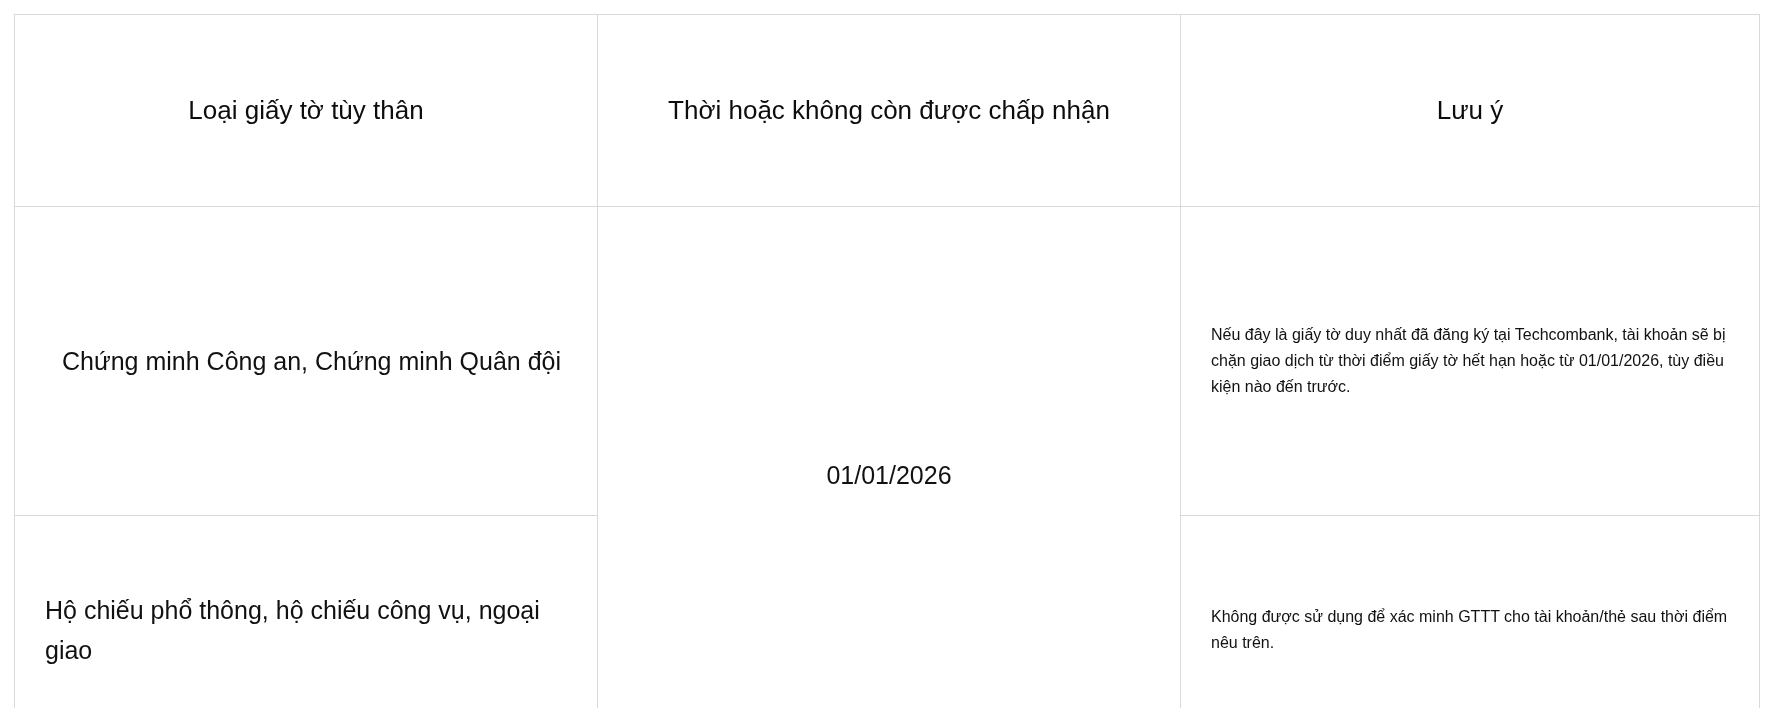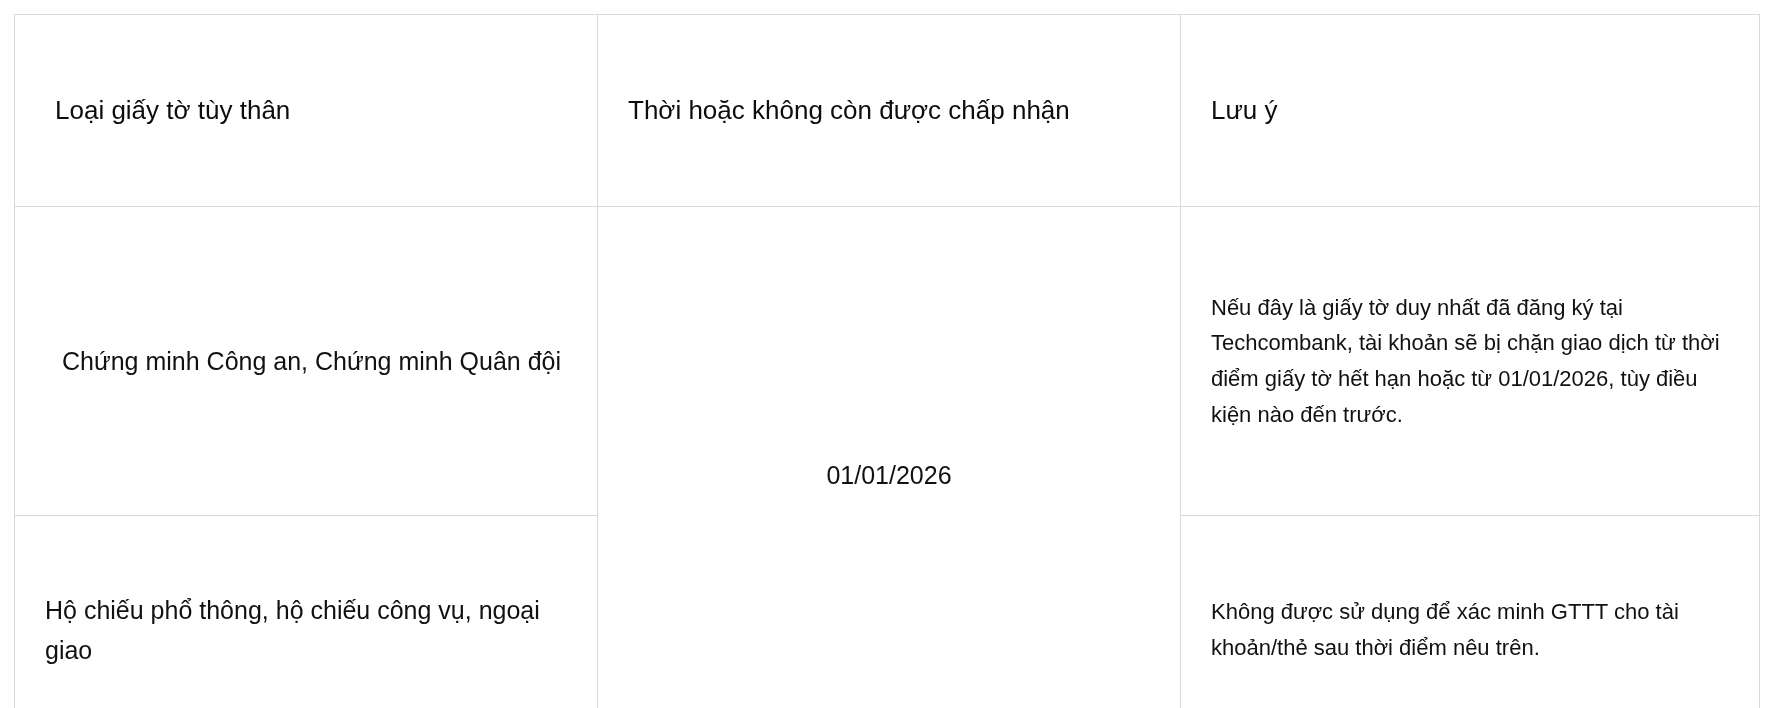--- a/index.html
+++ b/index.html
@@ -32,21 +32,21 @@
     padding: 18px 30px;
     font-weight: normal;
   }
   
   col.c1 { width: 583px; }
   col.c2 { width: 583px; }
   col.c3 { width: 579px; }
 
   thead th {
     height: 155px;
-    text-align: left;
+    text-align: center;
     font-weight: bold;
     font-size: 26px;
     line-height: 1.35;
     color: #0d0d0d;
     padding: 12px 34px;
   }
   thead th.h-doctype { padding-left: 40px; padding-right: 40px; }
 
   td.cell-doctype {
     font-size: 25px;
@@ -54,21 +54,21 @@
     padding-left: 30px;
     padding-right: 44px;
     color: #111111;
   }
   td.cell-date {
     font-size: 25px;
     text-align: center;
     color: #111111;
   }
   td.cell-note {
-    font-size: 22px;
+    font-size: 16px;
     line-height: 1.62;
     padding-left: 30px;
     padding-right: 26px;
     color: #111111;
     vertical-align: middle;
   }
   tr.row-1 td.cell-doctype { height: 272px; padding-left: 47px; }
   tr.row-2 td.cell-doctype { height: 192px; }
 </style>
 </head>

